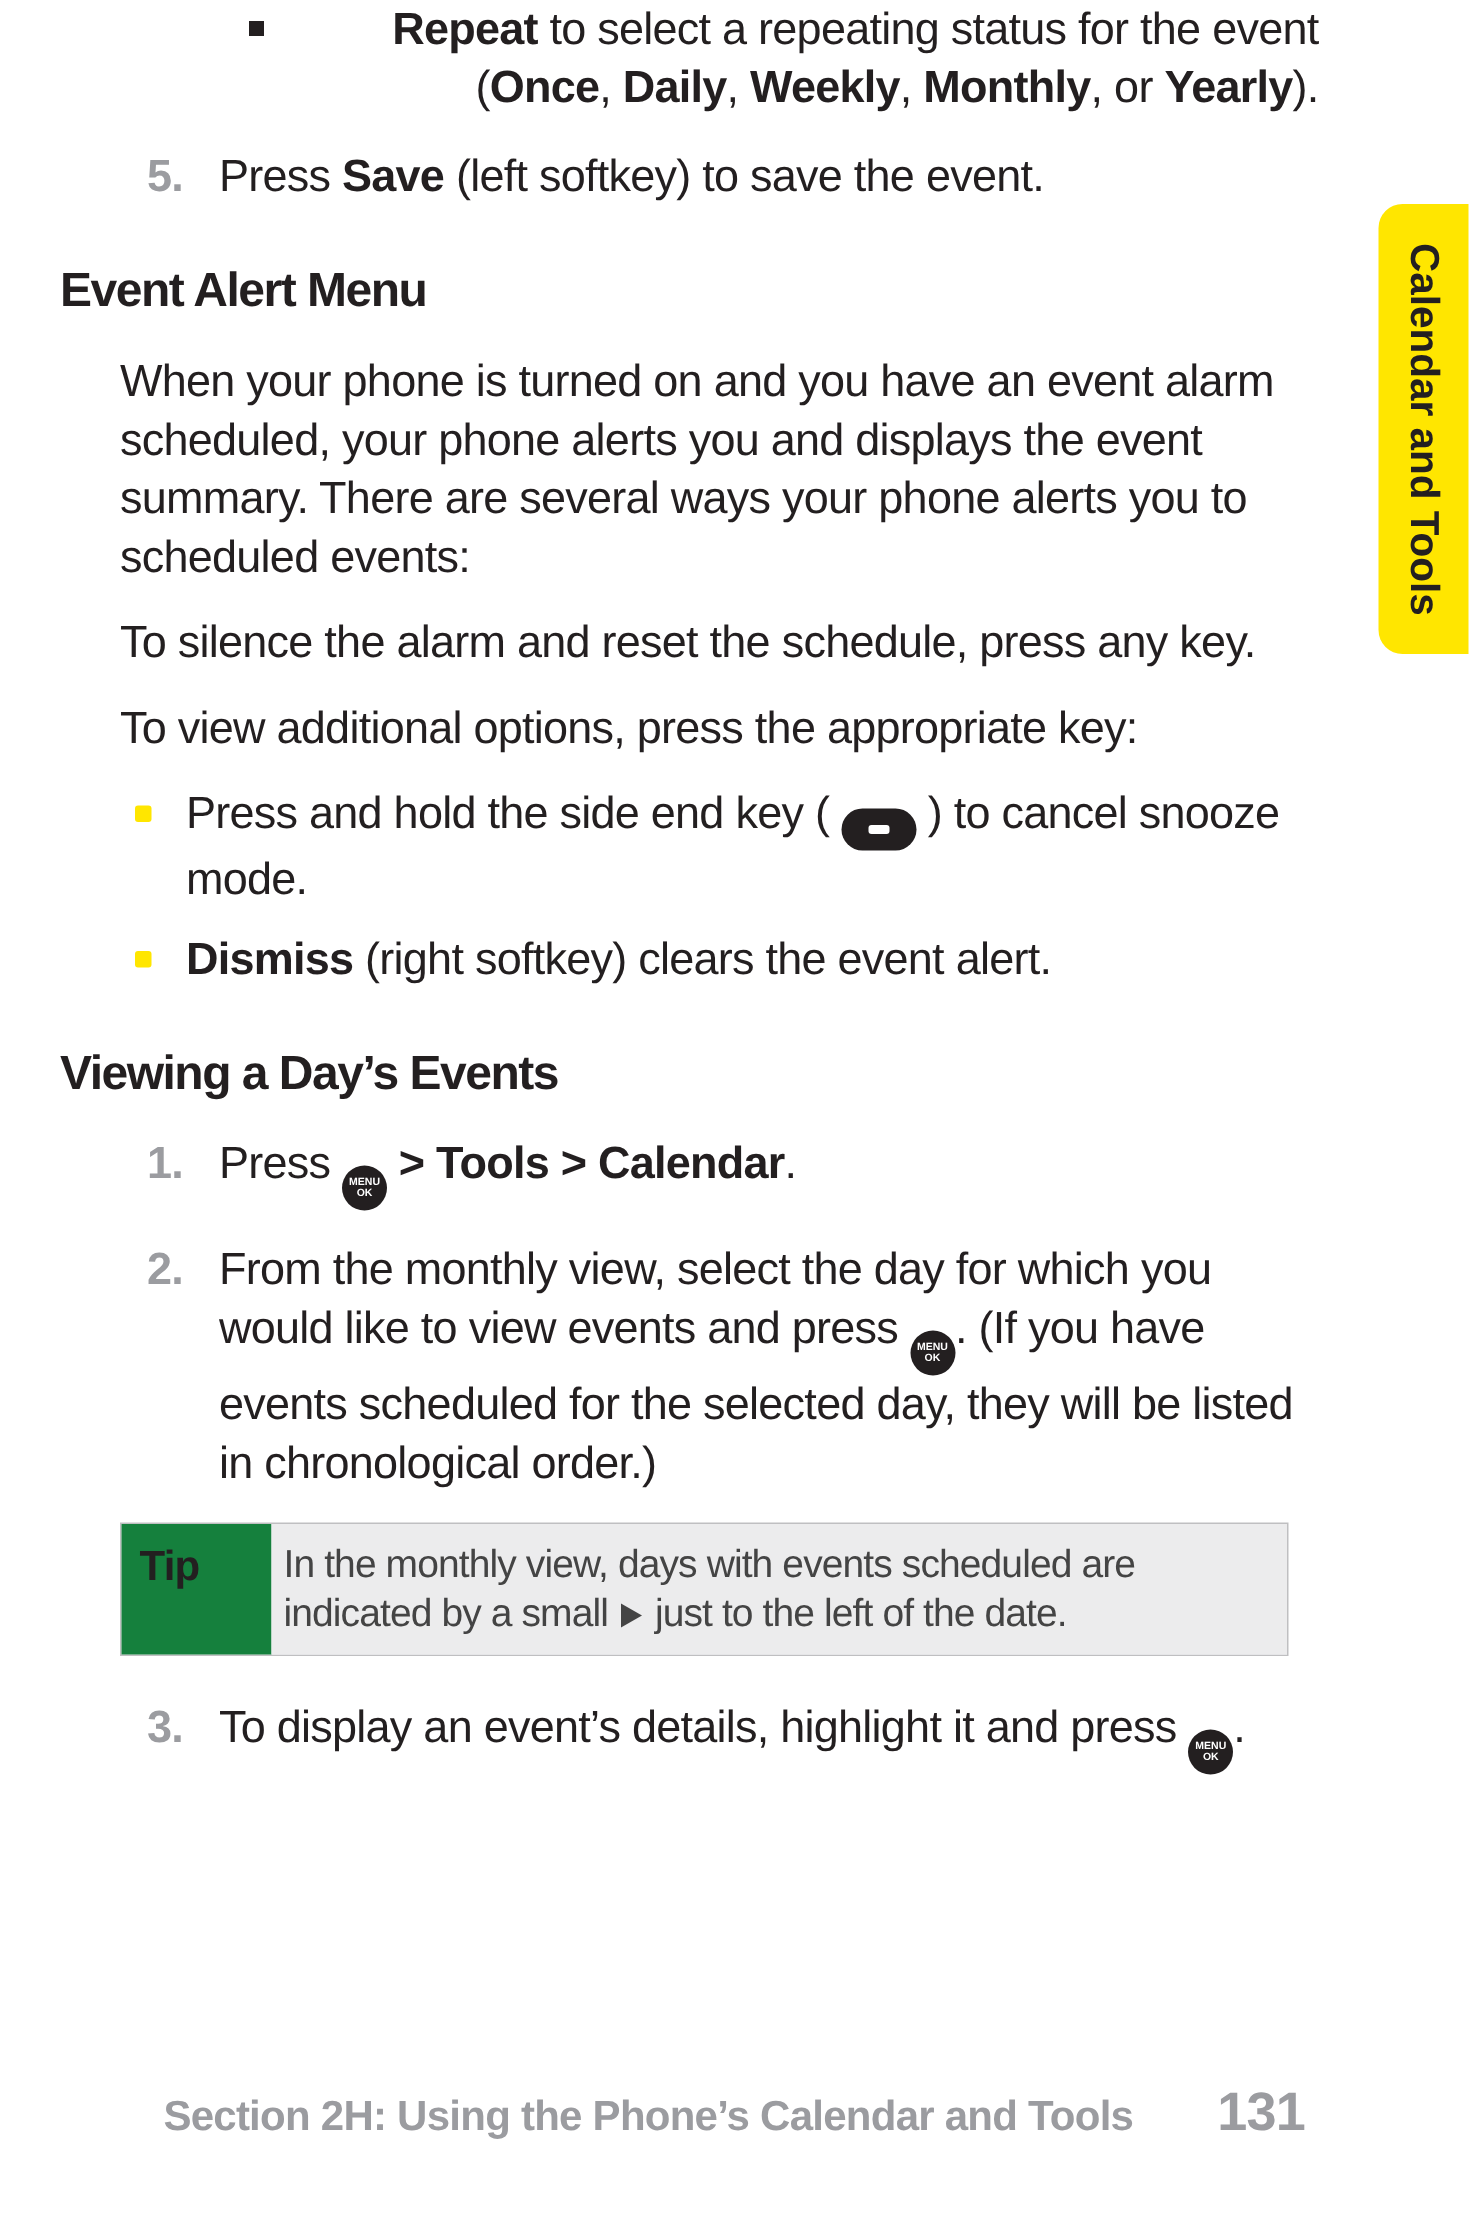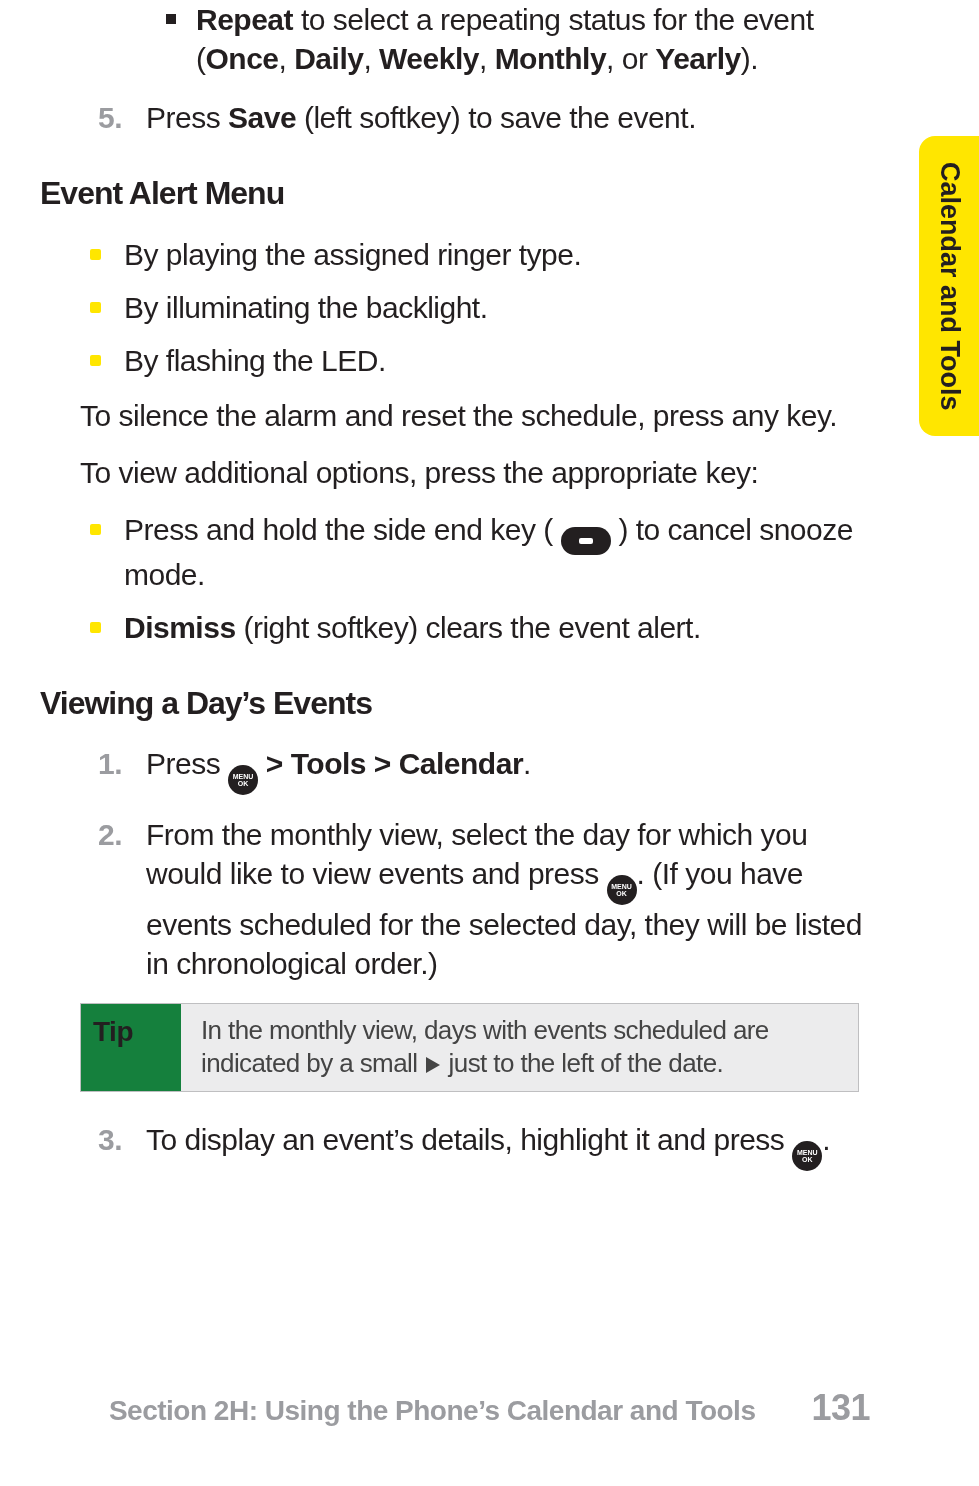--- a/index.html
+++ b/index.html
@@ -36,20 +36,21 @@
     font-weight: 700;
     font-size: 27px;
     color: #231f20;
     letter-spacing: 0;
   }
   .content { padding-top: 0; padding-right: 60px; }
   .sub-bullet {
     margin-left: 126px;
     padding-left: 30px;
     position: relative;
+    text-align: right;
   }
   .sub-bullet::before {
     content: "";
     position: absolute;
     left: 0; top: 14px;
     width: 10px; height: 10px;
     background: #231f20;
   }
   .step {
     margin-left: 58px;
@@ -137,21 +138,21 @@
     font-size: 28px;
     padding: 10px 16px 10px 12px;
     min-width: 100px;
     display: flex;
     align-items: flex-start;
   }
   .tip-text {
     background: #ececed;
     color: #444;
     font-size: 26px;
-    padding: 10px 14px 12px 20px;
+    padding: 10px 14px 12px 8px;
     flex: 1;
     line-height: 1.25;
     letter-spacing: -0.6px;
   }
   .tri {
     display: inline-block;
     width: 0; height: 0;
     border-top: 8px solid transparent;
     border-bottom: 8px solid transparent;
     border-left: 14px solid #444;
@@ -188,26 +189,22 @@
       <span class="b">Repeat </span><span>to select a repeating status for the event (</span><span class="b">Once</span><span>, </span><span class="b">Daily</span><span>, </span><span class="b">Weekly</span><span>, </span><span class="b">Monthly</span><span>, or </span><span class="b">Yearly</span><span>).</span>
     </div>
 
     <div class="step">
       <span class="num">5.</span>
       <span>Press </span><span class="b">Save</span><span> (left softkey) to save the event.</span>
     </div>
 
     <h2 class="section">Event Alert Menu</h2>
 
-
-    <ul class="ybul">
-      <li>By playing the assigned ringer type.</li>
-      <li>By illuminating the backlight.</li>
-      <li>By flashing the LED.</li>
-    </ul>
+    <p class="body">When your phone is turned on and you have an event alarm scheduled, your phone alerts you and displays the event summary. There are several ways your phone alerts you to scheduled events:</p>
+
 
     <p class="body">To silence the alarm and reset the schedule, press any key.</p>
     <p class="body">To view additional options, press the appropriate key:</p>
 
     <ul class="ybul">
       <li>
         <span>Press and hold the side end key ( </span><span class="side-end"></span><span> ) to cancel snooze mode.</span>
       </li>
       <li>
         <span class="b">Dismiss</span><span> (right softkey) clears the event alert.</span>

